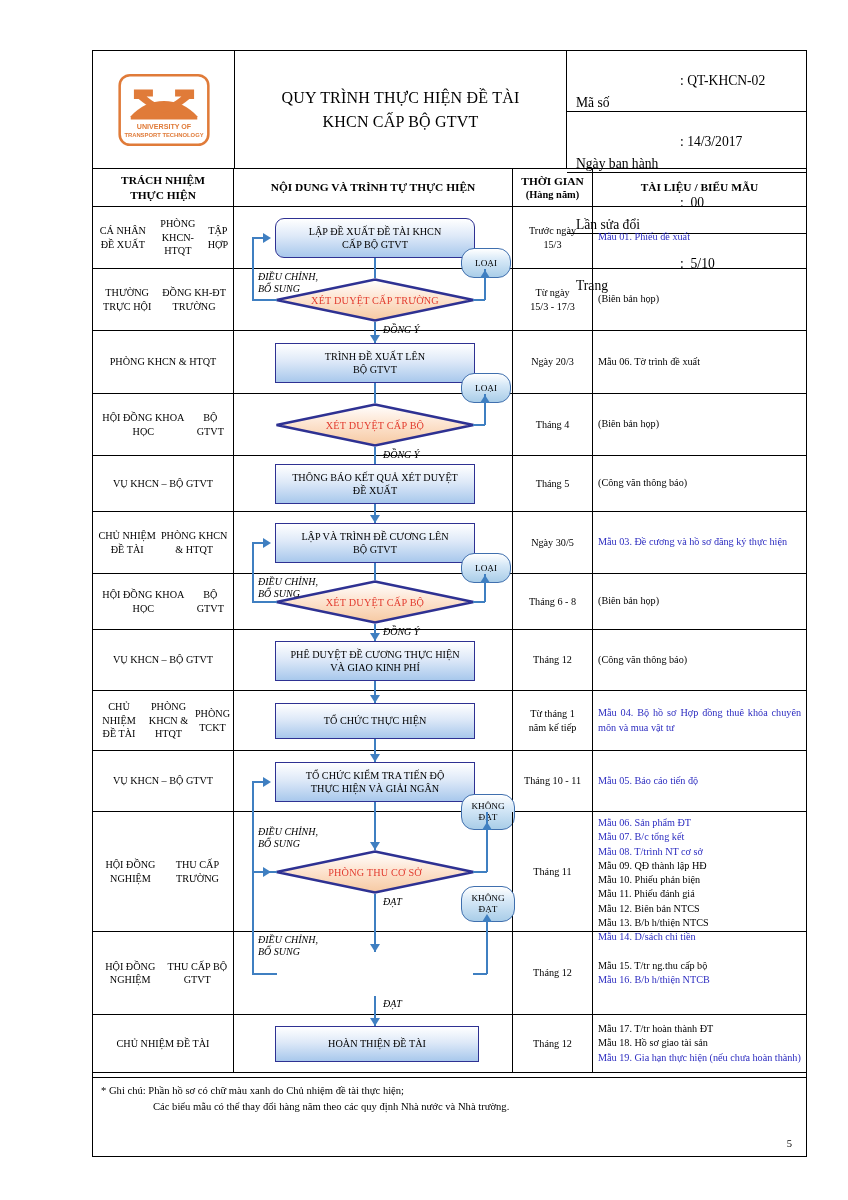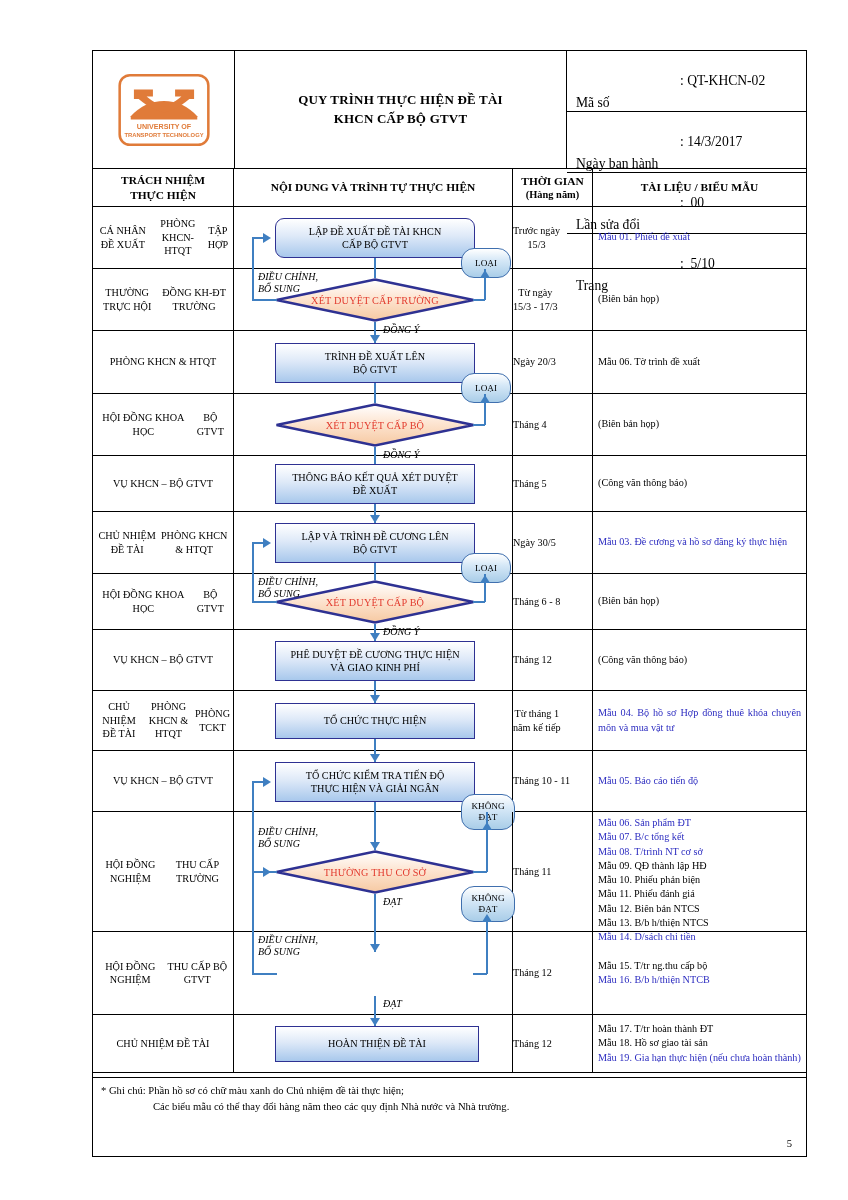--- a/index.html
+++ b/index.html
@@ -6,21 +6,21 @@
   body{width:848px;height:1200px;font-family:"Liberation Serif",serif;color:#000;}
   .page{position:relative;width:848px;height:1200px;}
 
   
   .frame{position:absolute;left:92px;top:50px;width:715px;height:1107px;border:1.6px solid #000;box-sizing:border-box;}
 
   
   .hdr{position:absolute;left:0;top:0;width:100%;height:118px;display:flex;box-sizing:border-box;border-bottom:1.6px solid #000;}
   .hdr-logo{width:142px;border-right:1.6px solid #000;display:flex;align-items:center;justify-content:center;box-sizing:border-box;}
   .hdr-title{flex:1;border-right:1.6px solid #000;display:flex;flex-direction:column;align-items:center;justify-content:center;box-sizing:border-box;}
-  .hdr-title span{font-weight:bold;font-size:13px;letter-spacing:.2px;line-height:1.45;text-align:center;}
+  .hdr-title span{font-weight:normal;font-size:16px;letter-spacing:.2px;line-height:1.45;text-align:center;}
   .hdr-meta{width:239px;display:flex;flex-direction:column;box-sizing:border-box;}
   .mrow{flex:1;display:flex;align-items:center;border-bottom:1px solid #000;box-sizing:border-box;padding-left:9px;font-size:13.6px;}
   .mrow:last-child{border-bottom:none;}
   .mk{width:104px;margin-top:44px;}
   .mv{white-space:pre;}
 
   
   .logo{width:96px;height:76px;position:relative;}
 
   
@@ -33,21 +33,21 @@
   .c4{flex:1;}
   .colhdr .sub{font-size:10.4px;}
 
   
   .body{position:absolute;left:0;top:156px;width:100%;}
   .row{display:flex;border-bottom:1px solid #000;box-sizing:border-box;position:relative;}
   .row .cell{box-sizing:border-box;border-right:1px solid #000;position:relative;}
   .row .cell:last-child{border-right:none;}
   .cell.resp{width:141px;display:flex;align-items:center;justify-content:center;text-align:center;font-size:10.2px;line-height:1.32;padding:0 3px;}
   .cell.flow{width:279px;}
-  .cell.time{width:80px;display:flex;align-items:center;text-align:center;font-size:10.2px;line-height:1.34;}
+  .cell.time{width:80px;display:flex;align-items:center;justify-content:center;text-align:center;font-size:10.2px;line-height:1.34;}
   .cell.doc{flex:1;display:flex;align-items:center;padding:0 5px;font-size:10.2px;line-height:1.4;}
   .cell.doc.topal{align-items:flex-start;padding-top:4px;}
   .doclist{width:100%;}
   .doclist div{white-space:nowrap;}
   .doc-blue{color:#2c2cc0;}
   .doc-black{color:#000;}
   .just{text-align:justify;white-space:normal !important;}
 
   
   .shape{position:absolute;box-sizing:border-box;display:flex;align-items:center;justify-content:center;text-align:center;}
@@ -485,21 +485,21 @@
               <svg class="diamond" viewBox="0 0 200 44" preserveAspectRatio="none">
          <defs>
                   <linearGradient id="dg10" x1="0" y1="0" x2="0" y2="1">
            <stop offset="0%" stop-color="#ffffff"></stop>
                     <stop offset="45%" stop-color="#fde5d2"></stop>
            <stop offset="100%" stop-color="#f6c9a2"></stop>
                   </linearGradient>
                 </defs>
          <polygon points="100,1.5 198.5,22 100,42.5 1.5,22" fill="url(#dg10)" stroke="#2e3192" stroke-width="2.4"></polygon>
        </svg>
-       <div class="dlabel">THƯỜNG THU CƠ SỞ</div>
+       <div class="dlabel">PHÒNG THU CƠ SỞ</div>
             </div>
             <div class="pill" style="left: 227px; top: 74px; width: 52px; height: 34px;">
               <div>
                 <div>KHÔNG</div>
                 <div>ĐẠT</div>
               </div>
             </div>
             <div class="edgelbl" style="left: 24px; top: 14px;"><div>ĐIỀU CHỈNH,</div><div>BỔ SUNG</div></div>
             <div class="edgelbl" style="left: 149px; top: 84px;">ĐẠT</div>
             <div class="conn v" style="left: 139.9px; top: 0px; height: 38px;"></div>

